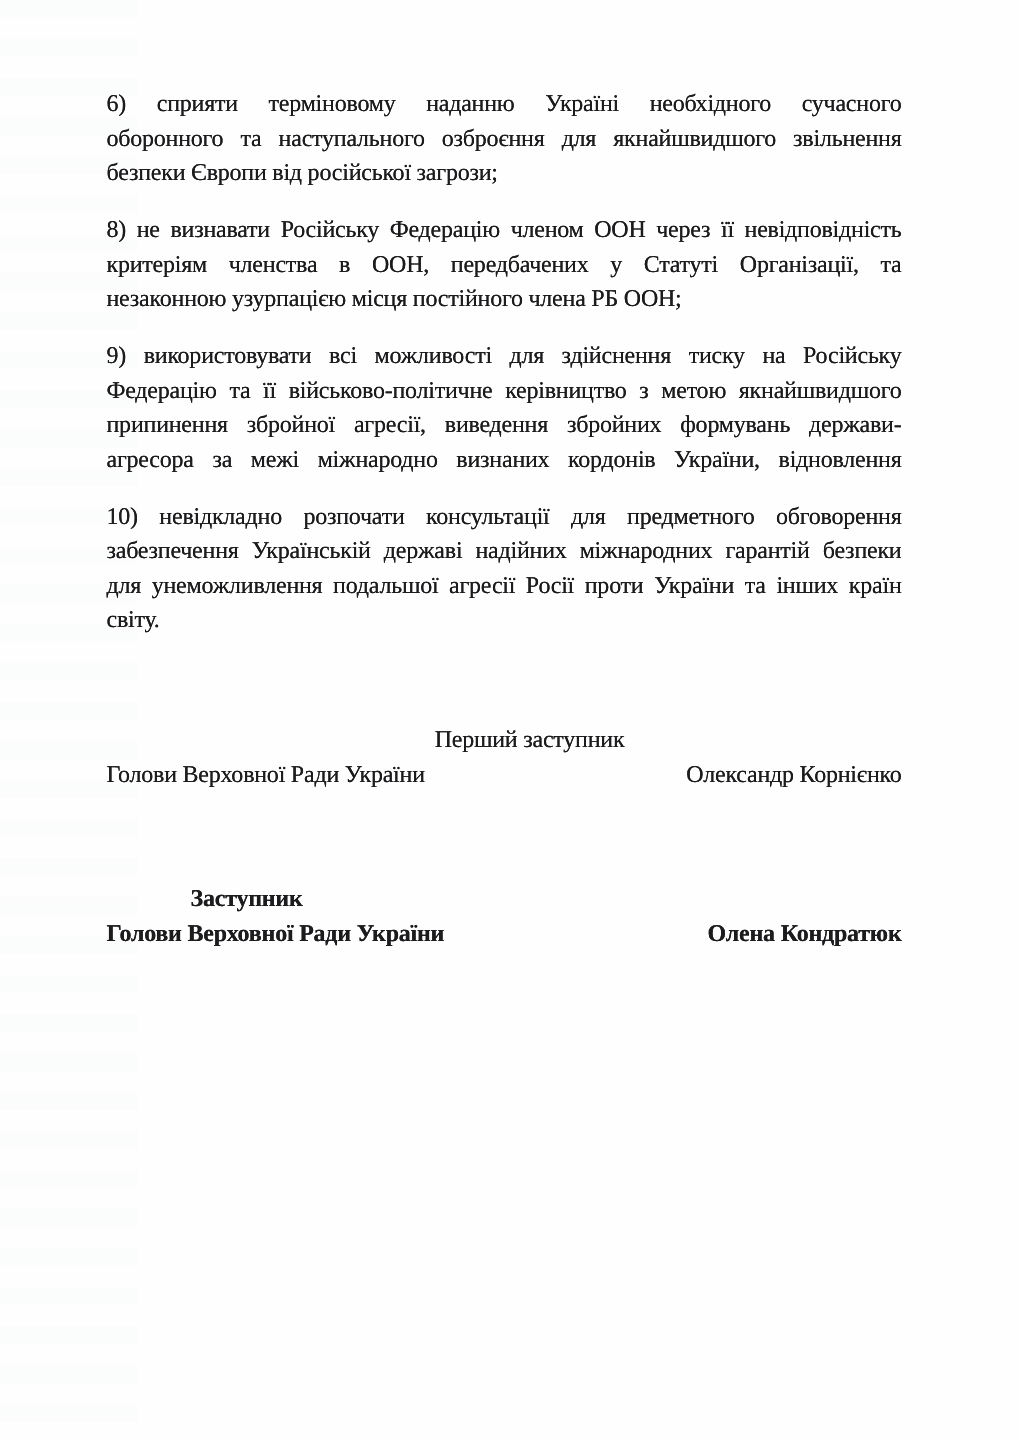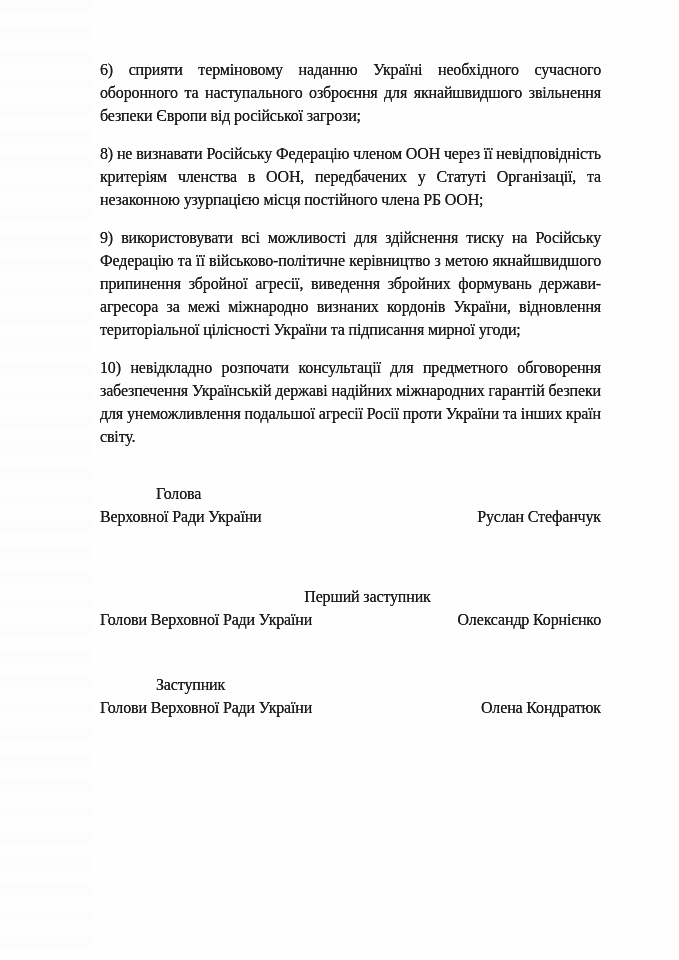--- a/index.html
+++ b/index.html
@@ -12,21 +12,21 @@
     overflow: hidden;
   }
   .edge-bands {
     position: absolute; left: 0; top: 0; width: 92px; height: 100%;
     background: repeating-linear-gradient(to bottom, #fafbfb 0 12px, #fefefe 12px 26px);
     opacity: .55;
     pointer-events: none;
   }
   .sheet {
     position: absolute; inset: 0;
-    padding: 58px 78px 0 100px;
+    padding: 58px 78px 0 71px;
     box-sizing: border-box;
   }
   .line {
     font-size: 16px;
     line-height: 23px;
     letter-spacing: -0.15px;
     text-shadow: 0 0 0.4px currentColor;
     text-align: justify;
     text-align-last: justify;
     white-space: normal;
@@ -40,21 +40,21 @@
     font-size: 16px;
     line-height: 23px;
     letter-spacing: -0.15px;
     text-shadow: 0 0 0.4px currentColor;
   }
   .sig-row { display: flex; justify-content: space-between; }
   .ind56 { padding-left: 56px; }
   .ind34 { padding-left: 34px; }
   .mt34 { margin-top: 34px; }
   .mt57 { margin-top: 57px; text-align: center; }
-  .mt42 { margin-top: 42px; }
+  .mt42 { margin-top: 60px; font-weight: bold; }
 </style>
 </head>
 <body>
 
 <div class="edge-bands"></div>
 
 <main class="sheet">
 
   <section class="clause">
     <div class="line">6) сприяти терміновому наданню Україні необхідного сучасного</div>
@@ -67,37 +67,29 @@
     <div class="line">8) не визнавати Російську Федерацію членом ООН через її невідповідність</div>
     <div class="line">критеріям членства в ООН, передбачених у Статуті Організації, та</div>
     <div class="line last">незаконною узурпацією місця постійного члена РБ ООН;</div>
   </section>
 
   <section class="clause">
     <div class="line">9) використовувати всі можливості для здійснення тиску на Російську</div>
     <div class="line">Федерацію та її військово-політичне керівництво з метою якнайшвидшого</div>
     <div class="line">припинення збройної агресії, виведення збройних формувань держави-</div>
     <div class="line">агресора за межі міжнародно визнаних кордонів України, відновлення</div>
-    <div class="line last">територіальної цілісності України та підписання мирної угоди;</div>
   </section>
 
   <section class="clause">
     <div class="line">10) невідкладно розпочати консультації для предметного обговорення</div>
     <div class="line">забезпечення Українській державі надійних міжнародних гарантій безпеки</div>
     <div class="line">для унеможливлення подальшої агресії Росії проти України та інших країн</div>
     <div class="line last">світу.</div>
   </section>
 
-  <section class="sig mt34">
-    <div class="sig-top ind56">Голова</div>
-    <div class="sig-row">
-      <span>Верховної Ради України</span>
-      <span>Руслан Стефанчук</span>
-    </div>
-  </section>
 
   <section class="sig mt57">
     <div class="sig-top ind34">Перший заступник</div>
     <div class="sig-row">
       <span>Голови Верховної Ради України</span>
       <span>Олександр Корнієнко</span>
     </div>
   </section>
 
   <section class="sig mt42">

